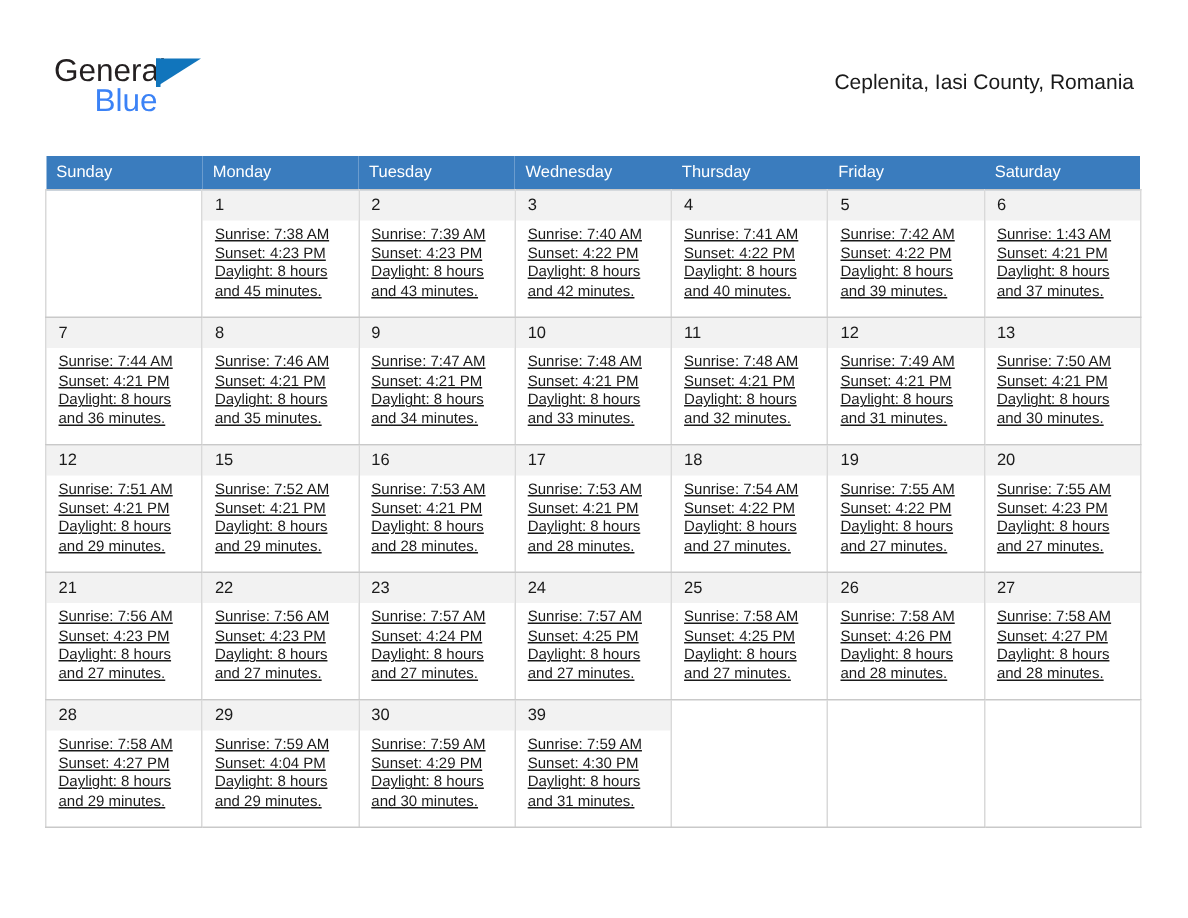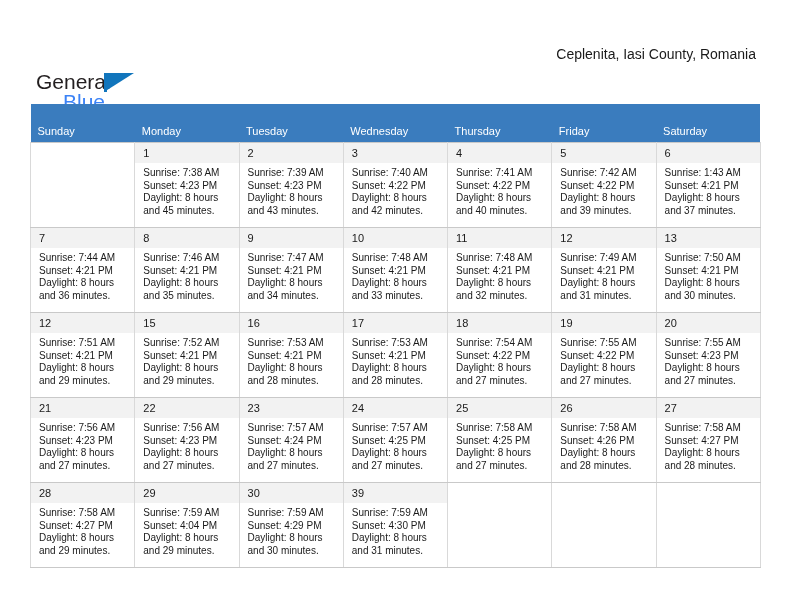--- a/index.html
+++ b/index.html
@@ -28,21 +28,20 @@
     top: 0;
     width: 792px;
     height: 100px;
   }
   .brand {
     position: absolute;
     left: 36px;
     top: 36px;
     width: 230px;
     height: 52px;
-    margin-top: 34px;
   }
   .brand-general {
     position: absolute;
     left: 0;
     top: 0;
     font-size: 21px;
     letter-spacing: 0px;
     color: #231f20;
     font-family: "Liberation Sans", sans-serif;
   }
@@ -105,21 +104,21 @@
     table-layout: fixed;
   }
   .calendar col { width: 104.28px; }
 
   .calendar thead th {
     background: #3a7cbe;
     color: #ffffff;
     font-size: 11px;
     font-weight: normal;
     text-align: left;
-    padding: 21px 0 5px 7px;
+    padding: 5px 0 5px 7px;
     height: 11px;
     border: none;
     font-family: "Liberation Sans", sans-serif;
   }
 
   .calendar td {
     vertical-align: top;
     border-left: 1px solid #d9d9d9;
     border-right: 1px solid #d9d9d9;
     border-bottom: 1px solid #c9c9c9;
@@ -142,20 +141,21 @@
     line-height: 12px;
     min-height: 12px;
     font-family: "Liberation Sans", sans-serif;
   }
   .cell-body {
     padding: 4px 6px 0 8px;
     font-size: 10px;
     line-height: 12.6px;
     color: #1a1a1a;
     font-family: "Liberation Sans", sans-serif;
+    text-decoration: underline;
   }
   .cell-body div { white-space: nowrap; }
   td.empty .daynum { background: #f2f2f2; visibility: hidden; }
   td.empty { background: #ffffff; }
   td.blank-cell {
     border-left: 1px solid #d9d9d9;
     border-right: 1px solid #d9d9d9;
   }
 </style>
 </head>

